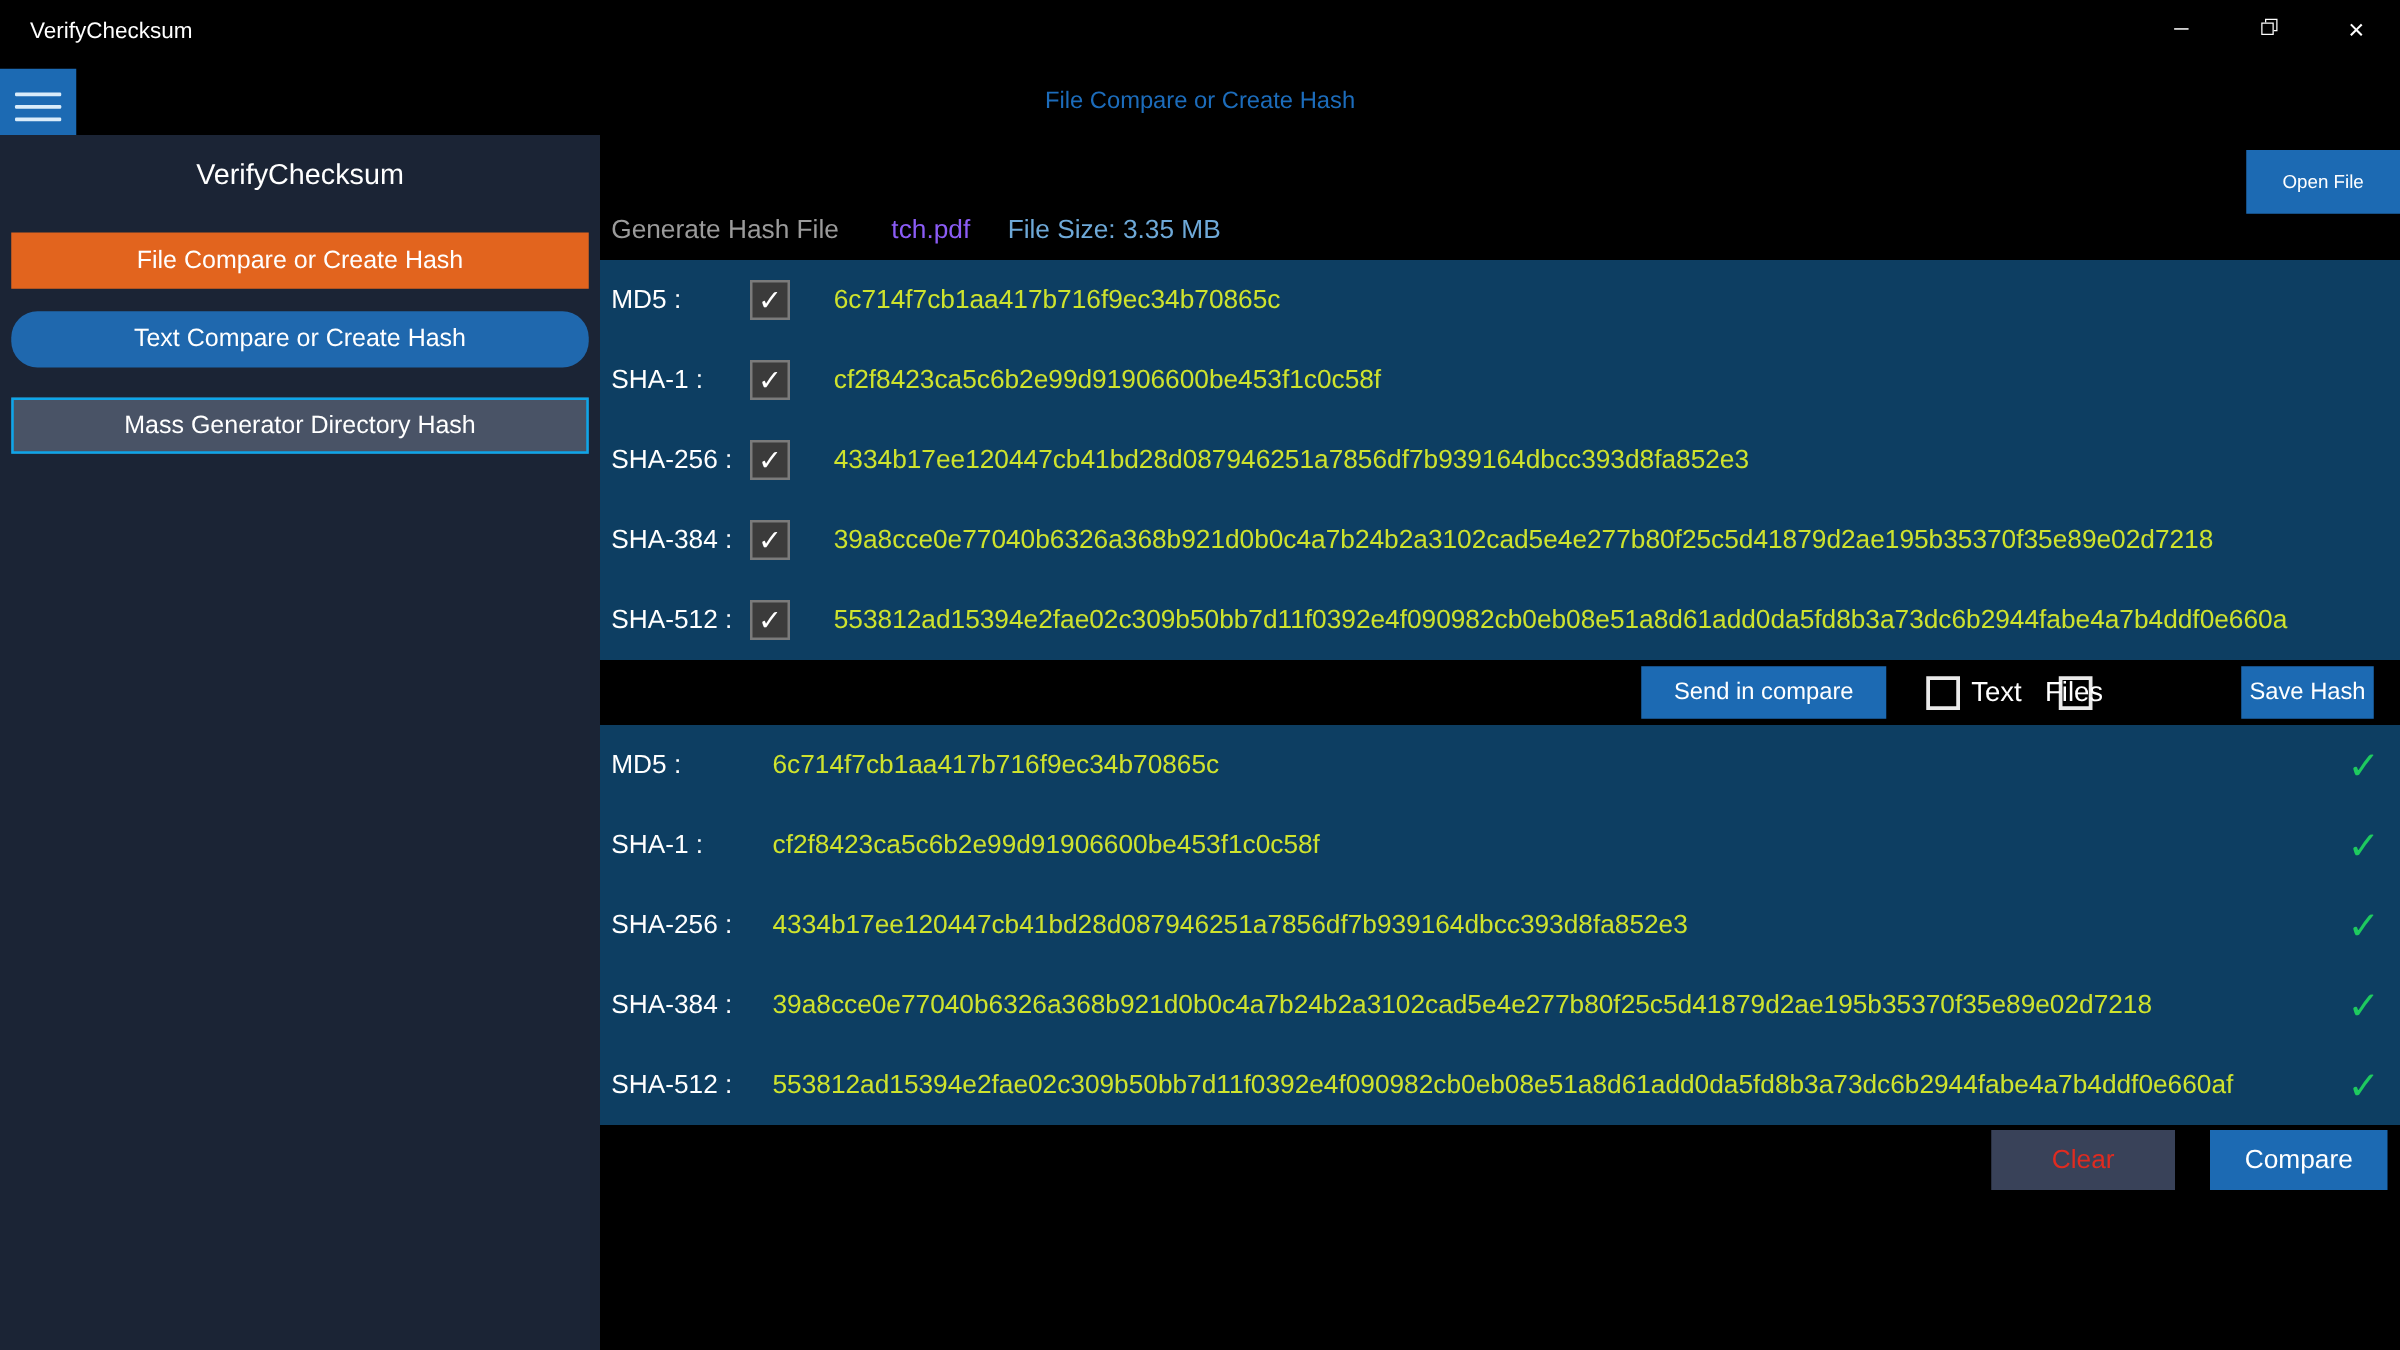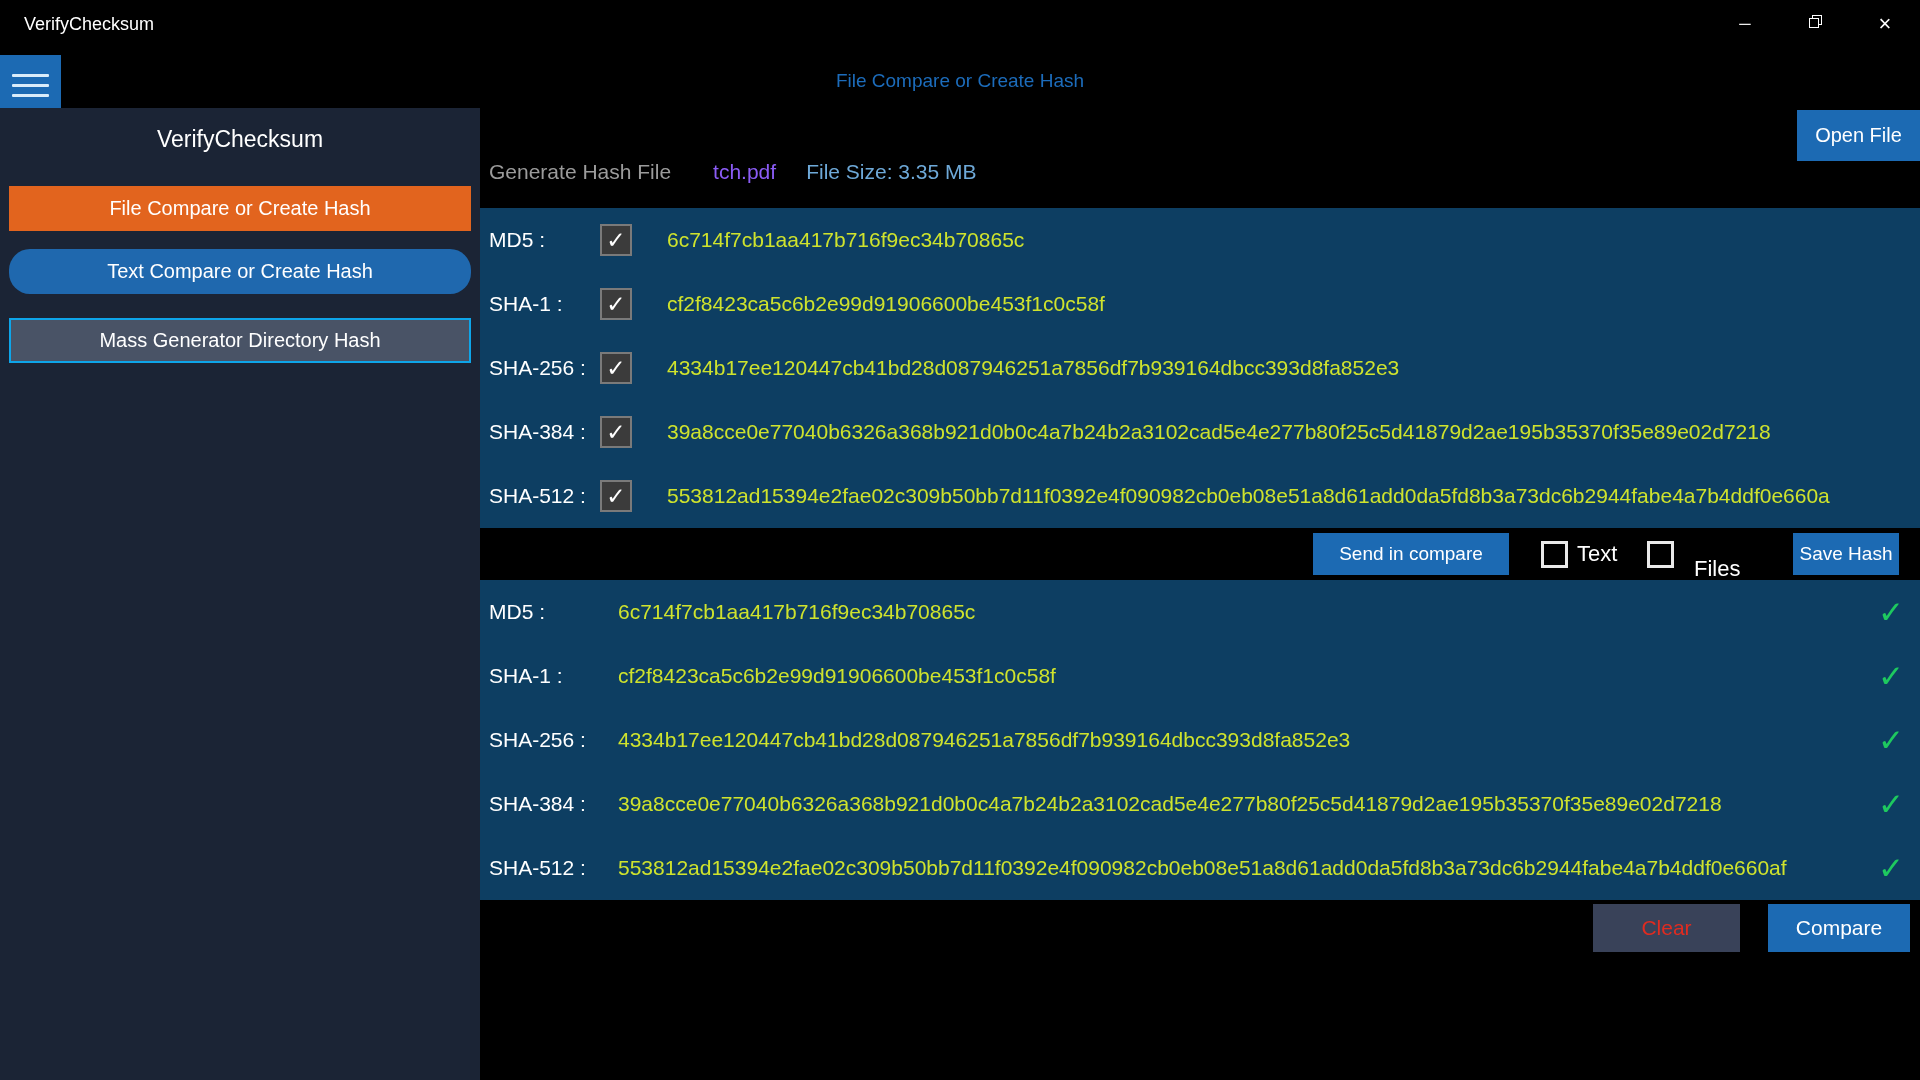--- a/index.html
+++ b/index.html
@@ -29,43 +29,43 @@
   .sidebar-title { position:absolute; left:0; top:18px; width:480px; text-align:center; color:#fff; font-size:23px; }
   .nav-btn { position:absolute; left:9px; width:462px; height:45px; border:none; color:#fff; font-size:20px; font-family:inherit; cursor:pointer; }
   .nav-btn.active { top:78px; background:#e2641e; }
   .nav-btn.blue { top:141px; background:#1f68ae;border-radius:21px; }
   .nav-btn.gray { top:210px; background:#495366; border:2px solid #0ea5e9; }
 
   
   .main { position:absolute; left:480px; top:108px; width:1440px; height:972px; background:#000; }
 
   .path-input { position:absolute; left:9px; top:8px; width:1304px; height:40px; background:#1c3f63; border:1px solid #366b9e; color:#e9e9e9; font-size:20px; font-family:inherit; padding:0 14px; }
-  .open-file-btn { position:absolute; left:1317px; top:2px; width:123px; height:51px; background:#1c6ab3; border:none; color:#fff; font-size:20px; font-family:inherit; cursor:pointer; }
-
-  .gen-info { position:absolute; left:9px; top:52px; height:48px; display:flex; align-items:flex-start; }
+  .open-file-btn { position:absolute; left:1317px; top:12px; width:123px; height:51px; background:#1c6ab3; border:none; color:#fff; font-size:15px; font-family:inherit; cursor:pointer; }
+
+  .gen-info { position:absolute; left:9px; top:52px; height:48px; display:flex; align-items:center; }
   .gen-title { color:#9b9b9b; font-size:21px; }
   .gen-file { color:#8b5cf6; font-size:21px; margin-left:42px; }
   .gen-size { color:#6ea9d8; font-size:21px; margin-left:30px; }
 
   .gen-panel { position:absolute; left:0; top:100px; width:1440px; height:320px; background:#0d3e62; }
   .hash-row { height:64px; display:flex; align-items:center; padding-left:9px; }
   .hash-label { width:111px; color:#fff; font-size:21px; flex:0 0 auto; }
   .gen-checkbox { width:32px; height:32px; background:#3b3b3b; border:2px solid #7a7a7a; display:flex; align-items:center; justify-content:center; cursor:pointer; flex:0 0 auto; }
   .gen-checkbox .checkmark { color:#fff; font-size:23px; line-height:1; font-weight:bold; }
   .hash-value { margin-left:35px; color:#cfe32d; font-size:21px; white-space:nowrap; }
 
   .compare-strip { position:absolute; left:0; top:420px; width:1440px; height:52px; background:#000; }
   .compare-title { position:absolute; left:9px; top:0; height:52px; line-height:52px; color:#9b9b9b; font-size:21px; }
   .send-btn { position:absolute; left:833px; top:5px; width:196px; height:42px; background:#1c6ab3; border:none; color:#fff; font-size:19px; font-family:inherit; cursor:pointer; }
   .strip-checkbox { position:absolute; top:13px; width:27px; height:27px; background:transparent; border:3px solid #eaeaea; cursor:pointer; }
   .cb-text { left:1061px; }
   .cb-files { left:1167px; }
   .strip-cb-label { position:absolute; top:0; height:52px; line-height:52px; color:#fff; font-size:22px; }
   .cb-text-label { left:1097px; }
-  .cb-files-label { left:1214px;margin-top:15px; }
+  .cb-files-label { left:1156px; }
   .save-btn { position:absolute; left:1313px; top:5px; width:106px; height:42px; background:#1c6ab3; border:none; color:#fff; font-size:19px; font-family:inherit; cursor:pointer; }
 
   .compare-panel { position:absolute; left:0; top:472px; width:1440px; height:320px; background:#0d3e62; }
   .cmp-row { height:64px; display:flex; align-items:center; padding-left:9px; }
   .cmp-label { width:129px; color:#fff; font-size:21px; flex:0 0 auto; }
   .cmp-hash { flex:1 1 auto; color:#cfe32d; font-size:21px; white-space:nowrap; overflow:hidden; }
   .cmp-check { flex:0 0 auto; width:46px; text-align:center; color:#1ec95f; font-size:31px; line-height:1; margin-right:6px; }
 
   .clear-btn { position:absolute; left:1113px; top:796px; width:147px; height:48px; background:#394259; border:none; color:#e02b20; font-size:21px; font-family:inherit; cursor:pointer; }
   .compare-btn { position:absolute; left:1288px; top:796px; width:142px; height:48px; background:#1c6ab3; border:none; color:#fff; font-size:21px; font-family:inherit; cursor:pointer; }

